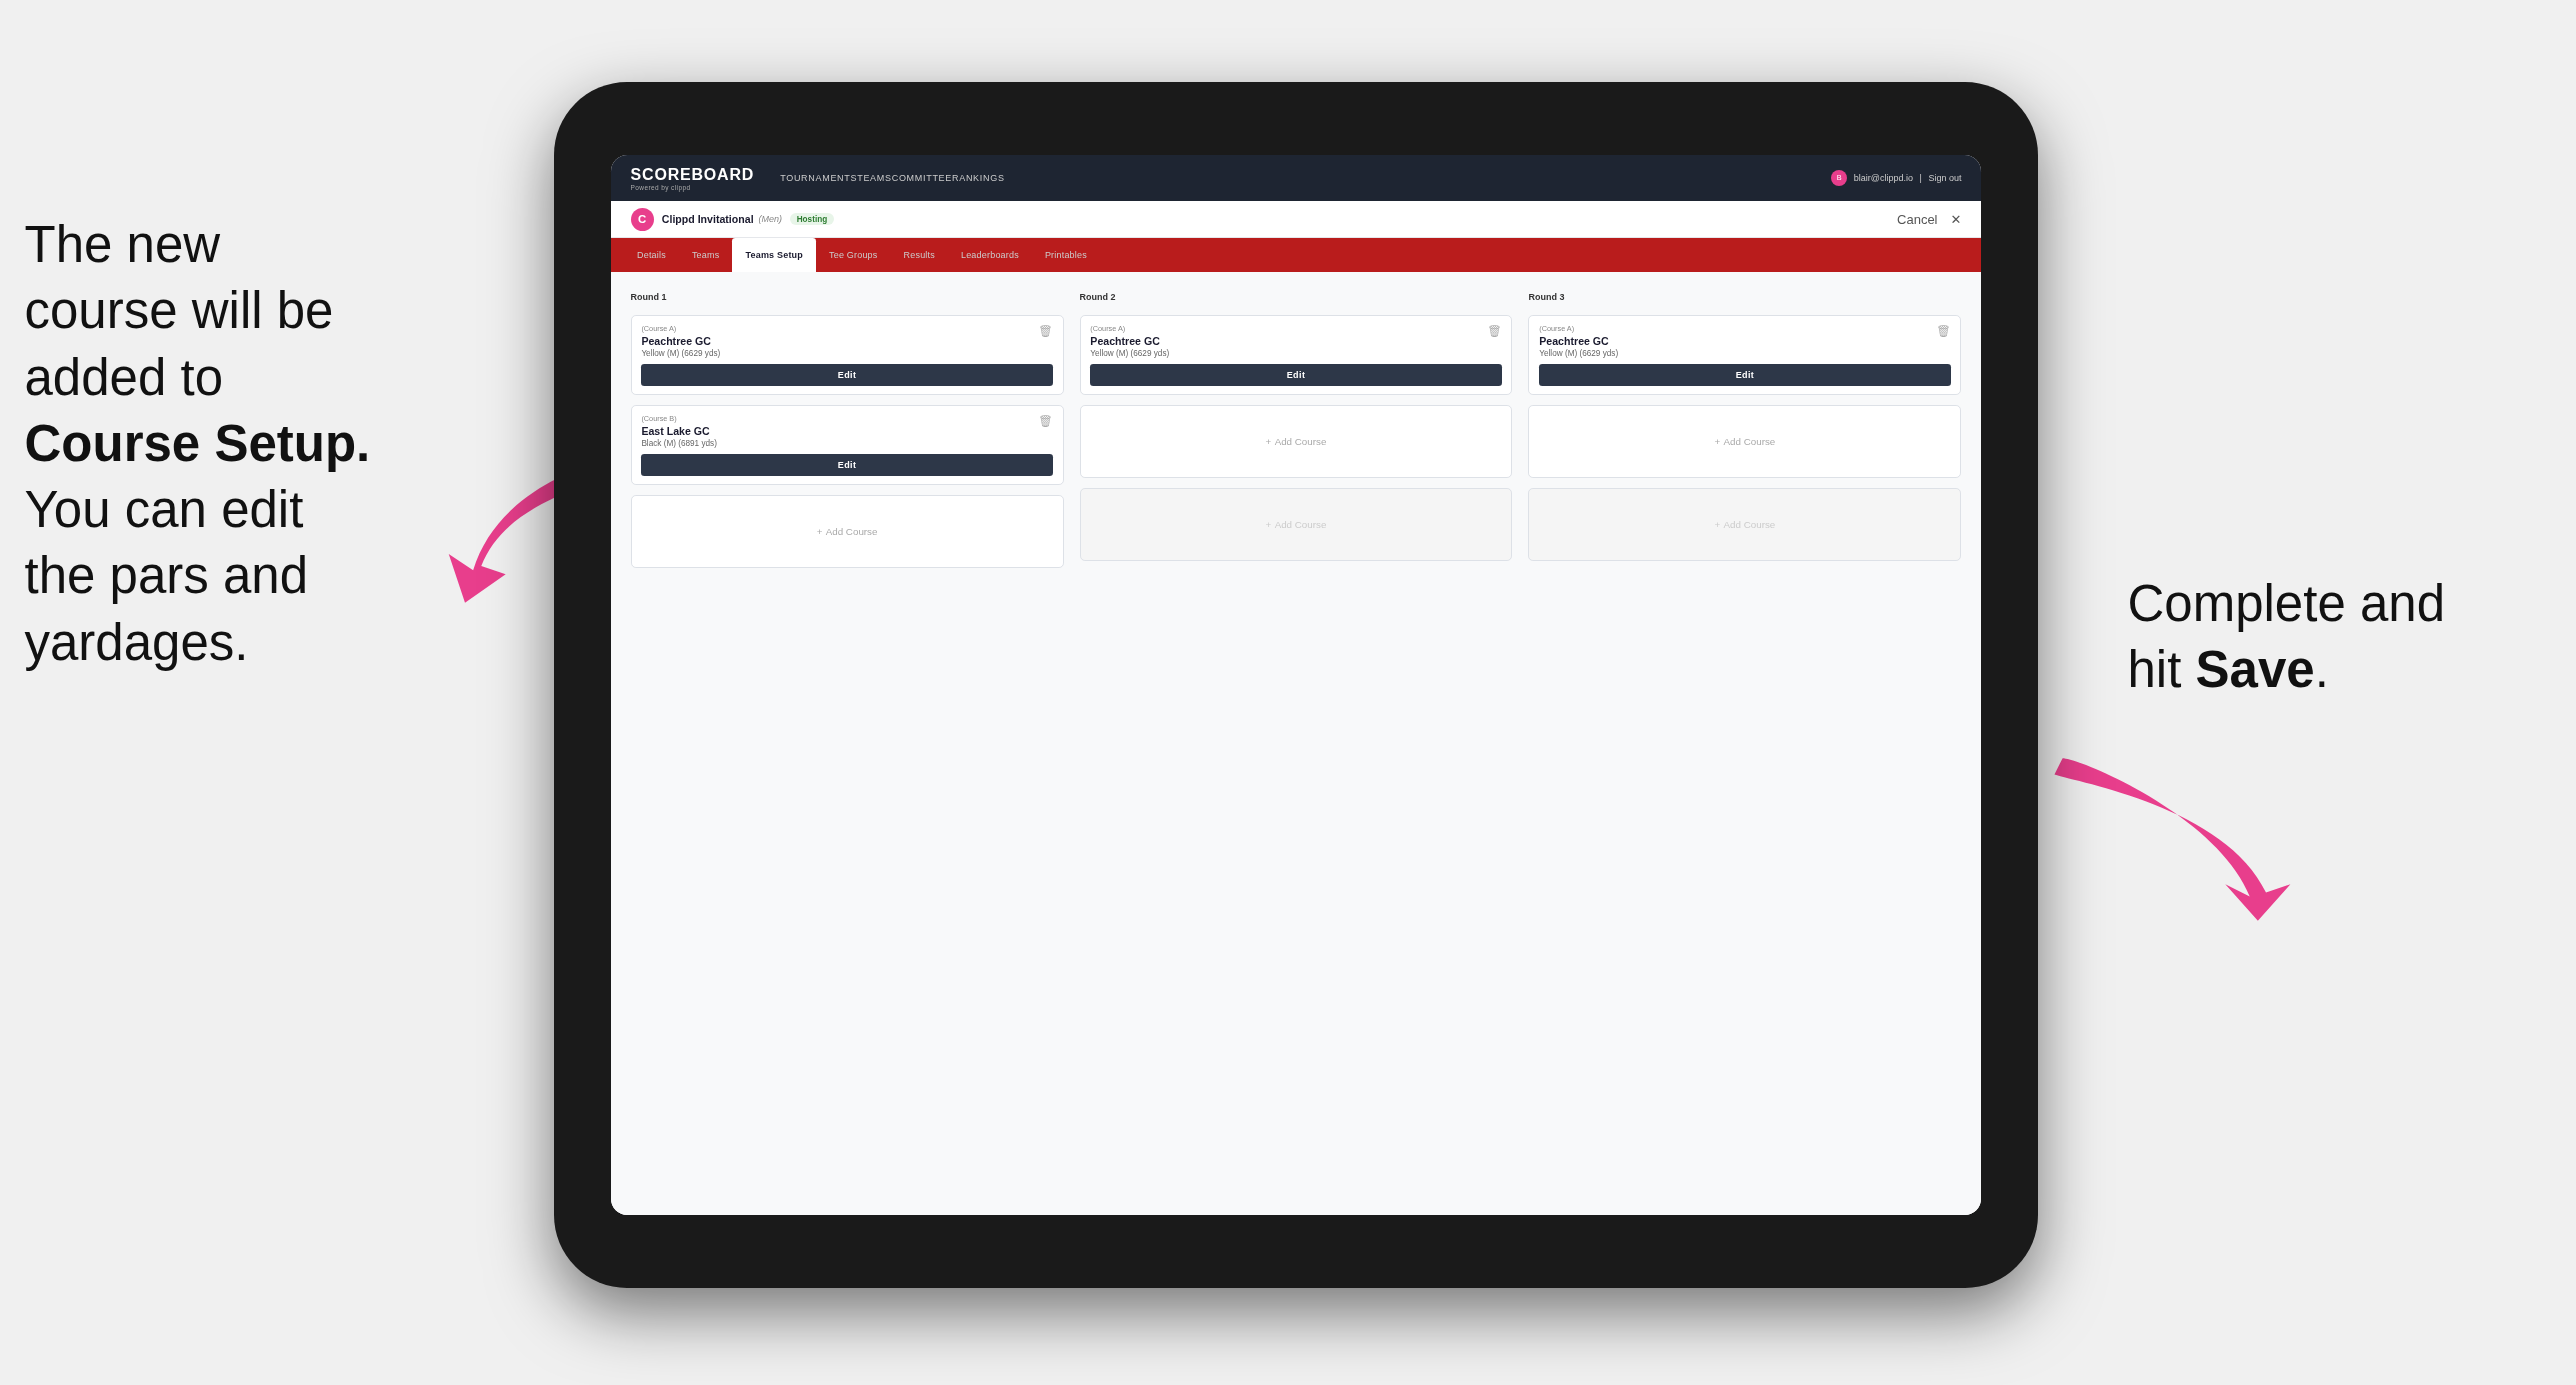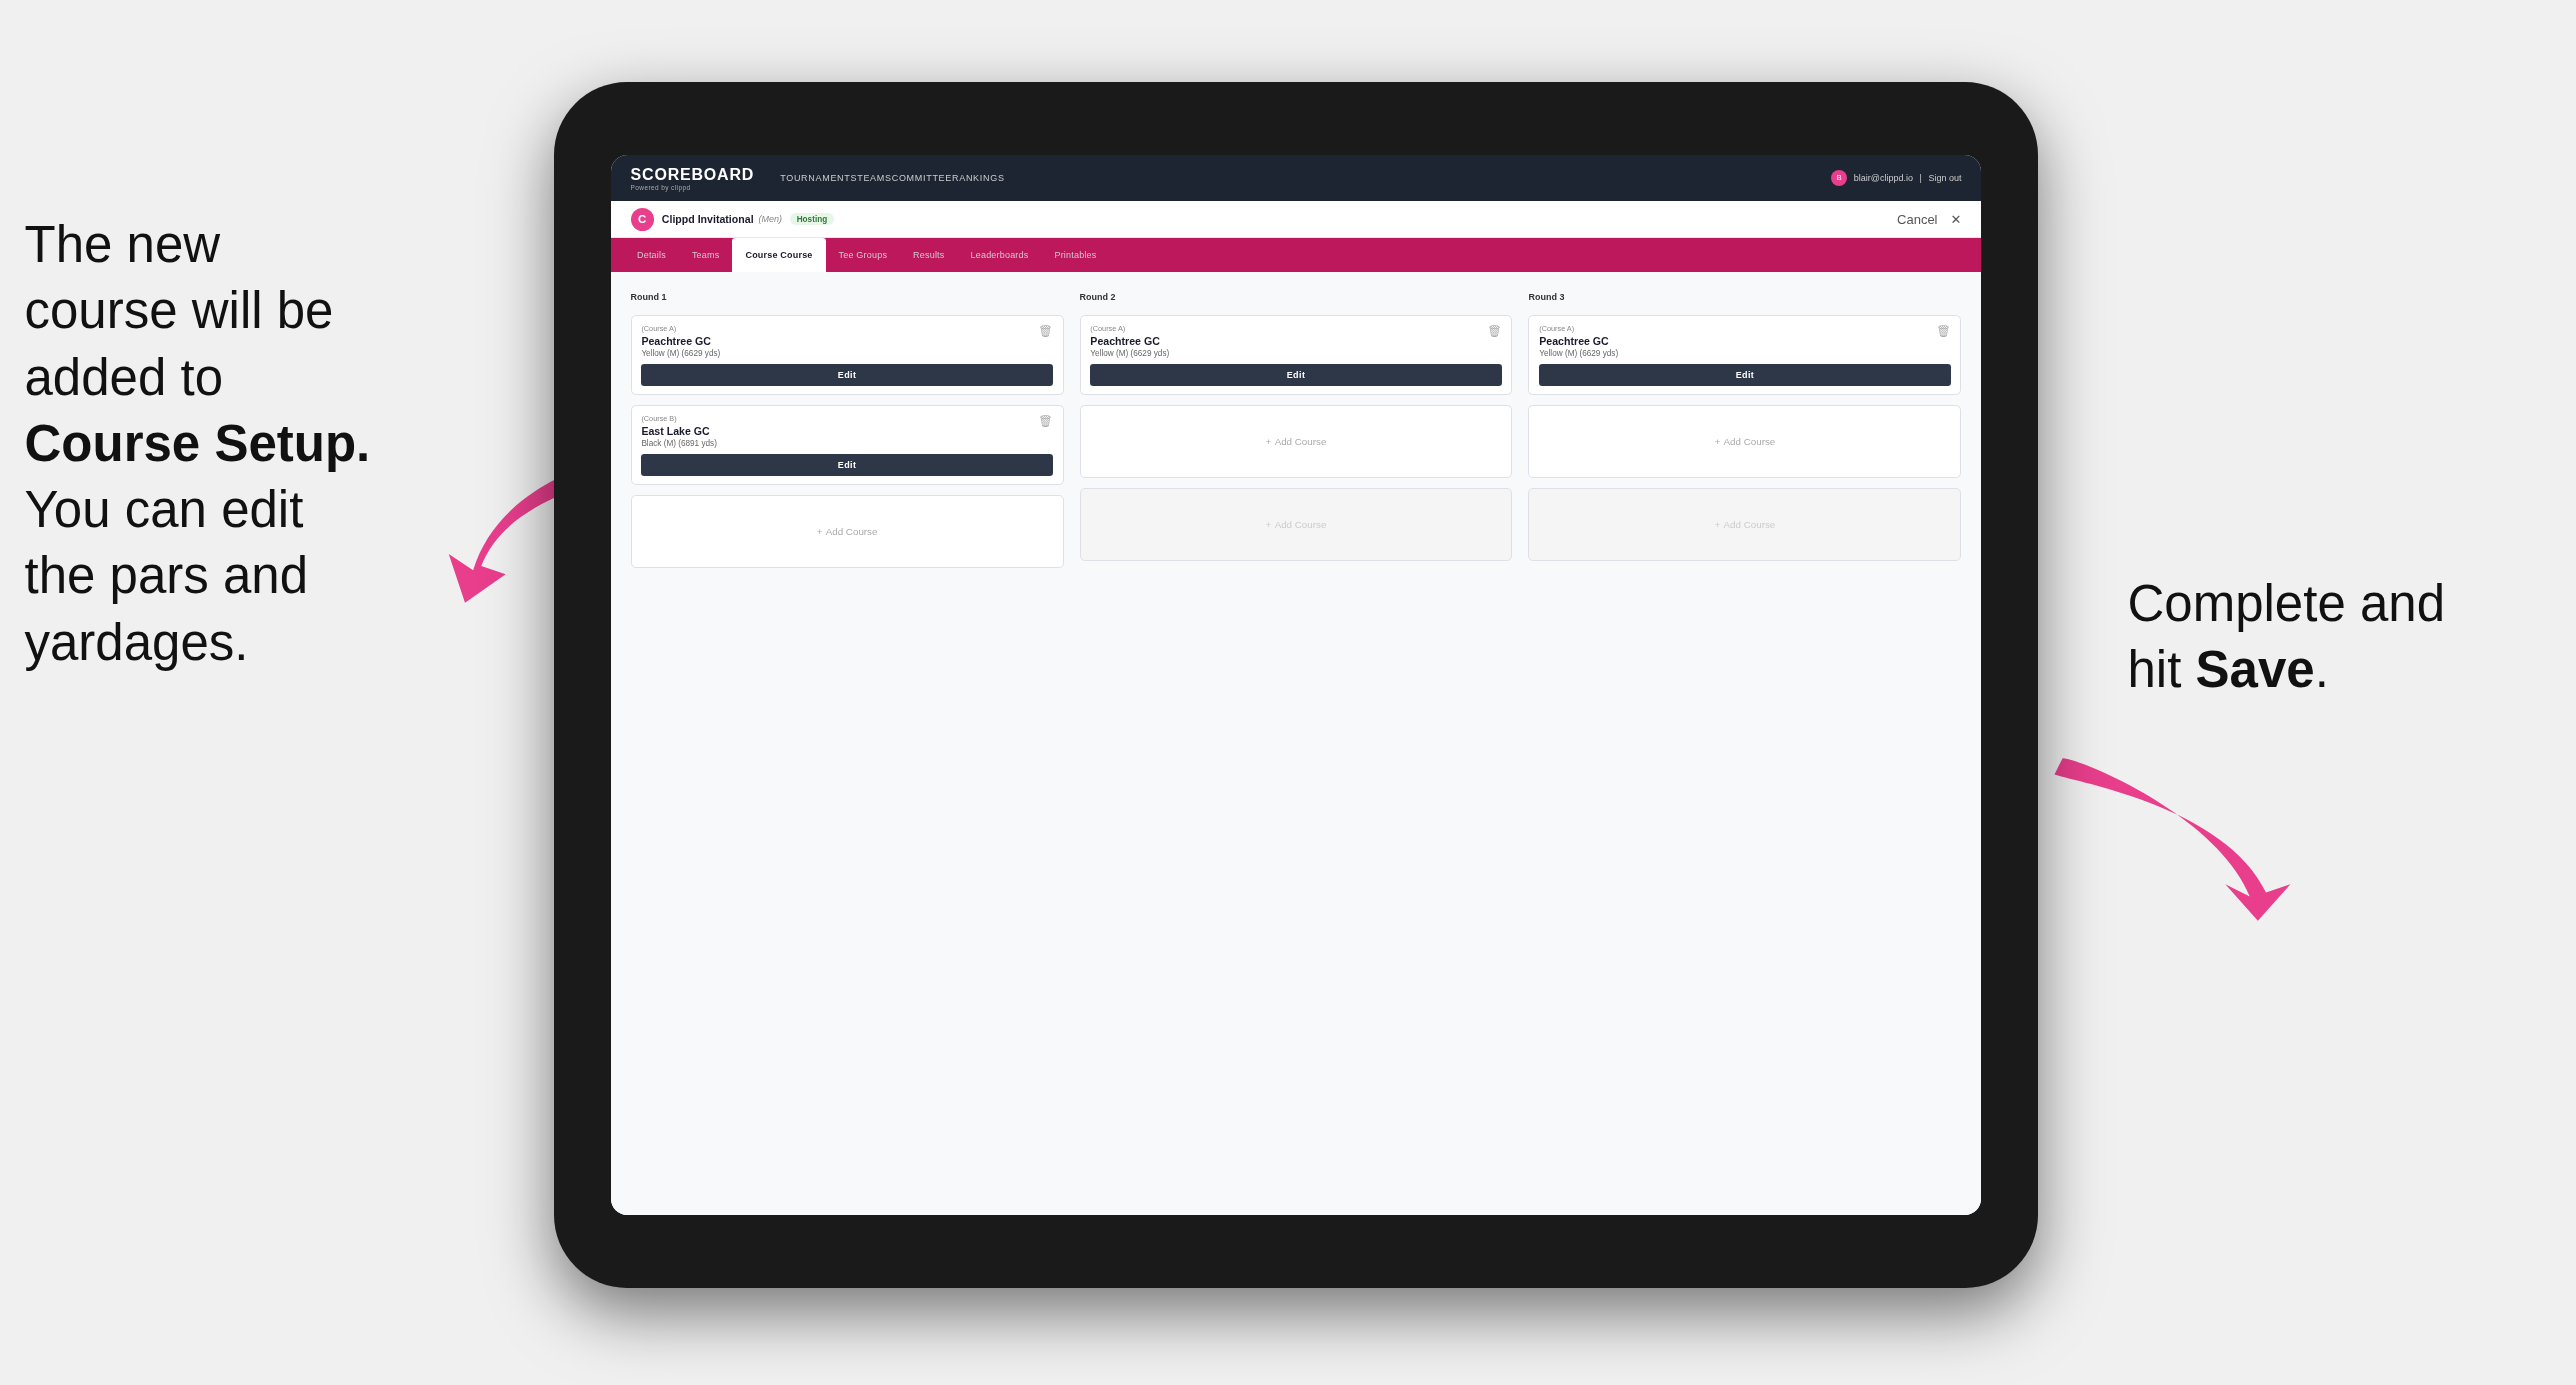--- a/index.html
+++ b/index.html
@@ -182,21 +182,21 @@
       font-size: 13px;
       color: #555;
       cursor: pointer;
       display: flex;
       align-items: flex-end;
       gap: 13px;
     }
 
     
     .tab-bar {
-      background: #be185d;
+      background: #b91c1c;
       height: 34px;
       display: flex;
       align-items: center;
       padding: 0 13px;
       flex-shrink: 0;
     }
     .tab-item {
       padding: 0 13px;
       height: 100%;
       display: flex;
@@ -376,21 +376,21 @@
       <span class="tournament-hosting" style="background:#e8f5e9; color:#2e7d32; padding: 1.6px 6.5px; border-radius: 8.2px; font-size: 8.2px; font-weight: 600;">Hosting</span>
       <div class="cancel-btn">
         <span>Cancel</span>
         <span>✕</span>
       </div>
     </div>
 
     <div class="tab-bar">
       <div class="tab-item">Details</div>
       <div class="tab-item">Teams</div>
-      <div class="tab-item active">Course Course</div>
+      <div class="tab-item active">Teams Setup</div>
       <div class="tab-item">Tee Groups</div>
       <div class="tab-item">Results</div>
       <div class="tab-item">Leaderboards</div>
       <div class="tab-item">Printables</div>
     </div>
 
     <div class="main-content">
       <div class="rounds-grid">
 
         <div class="round-col">

